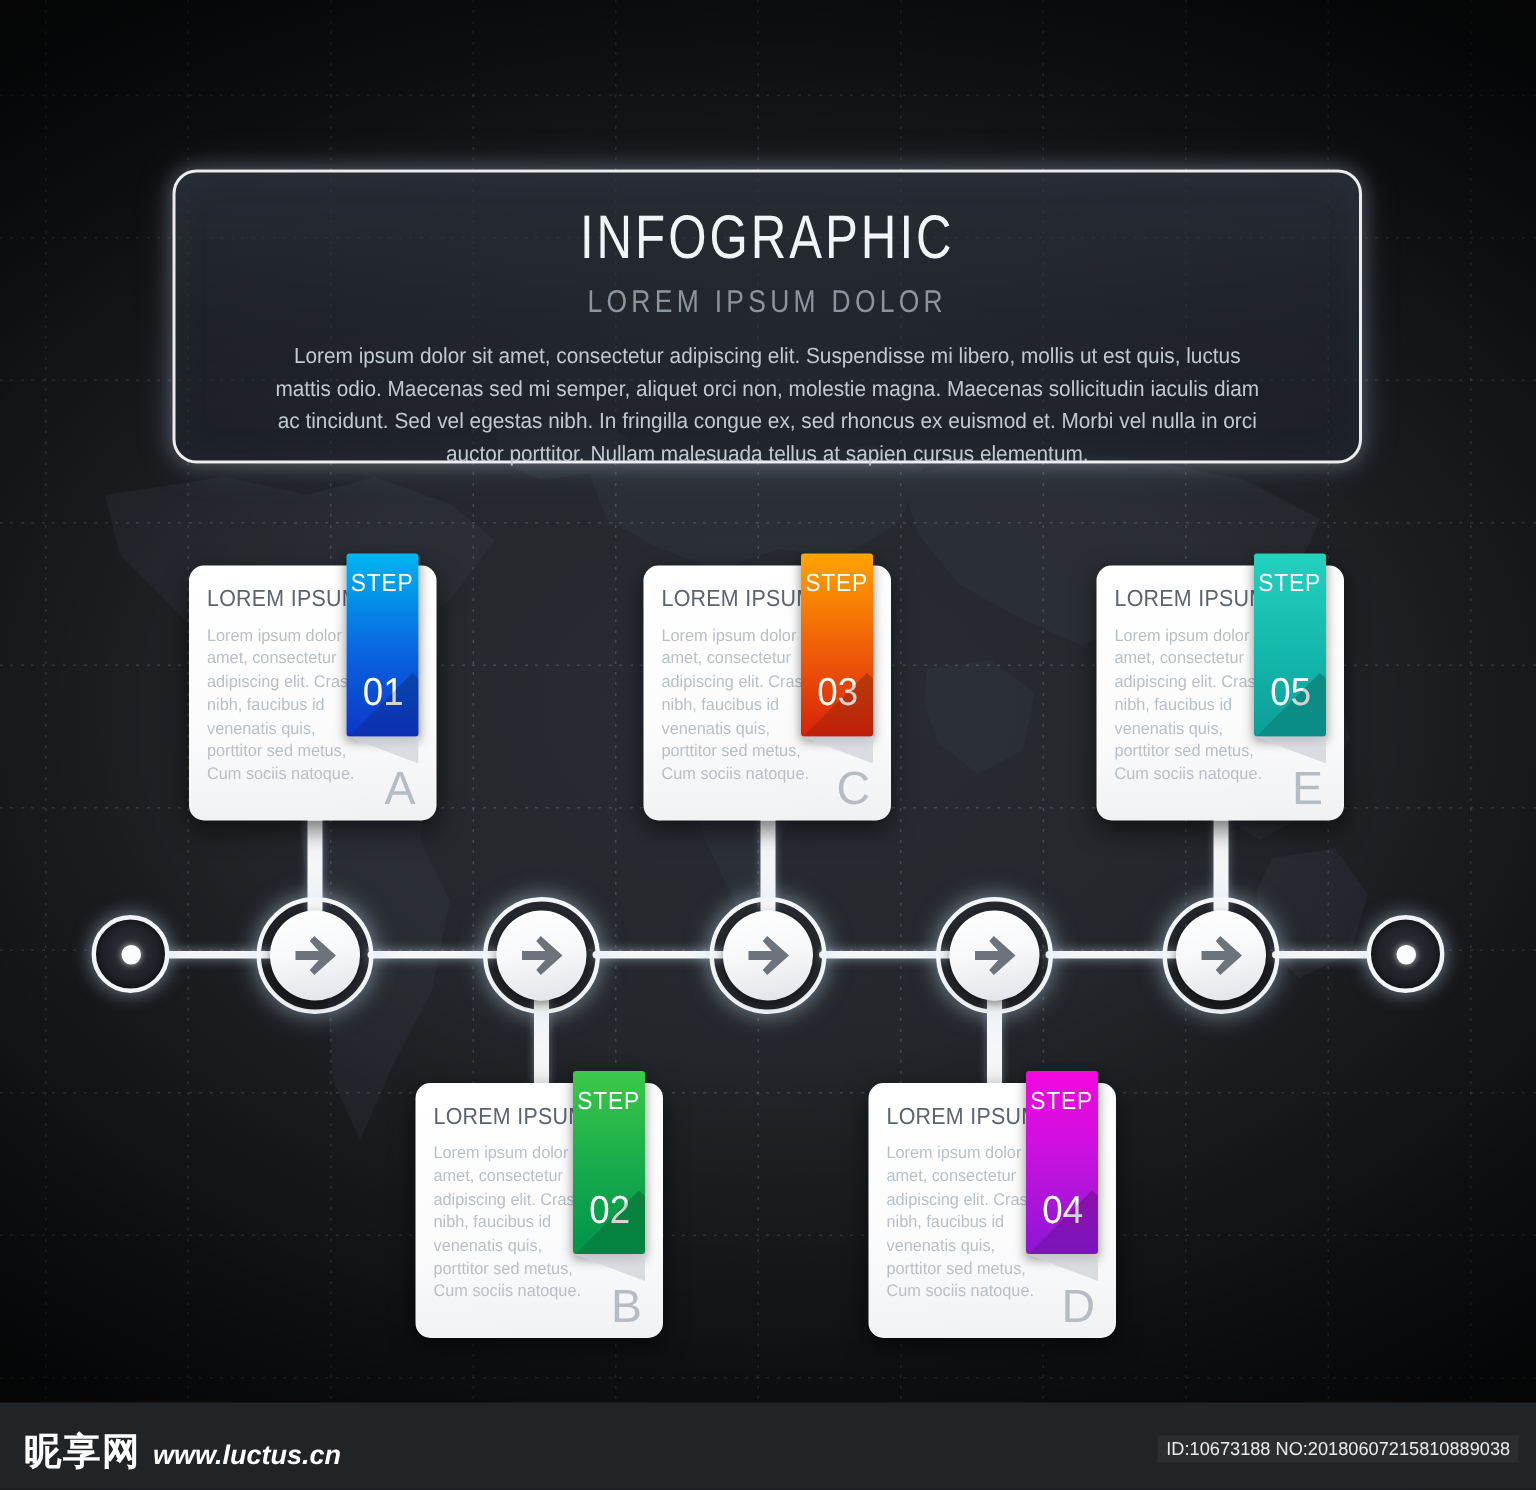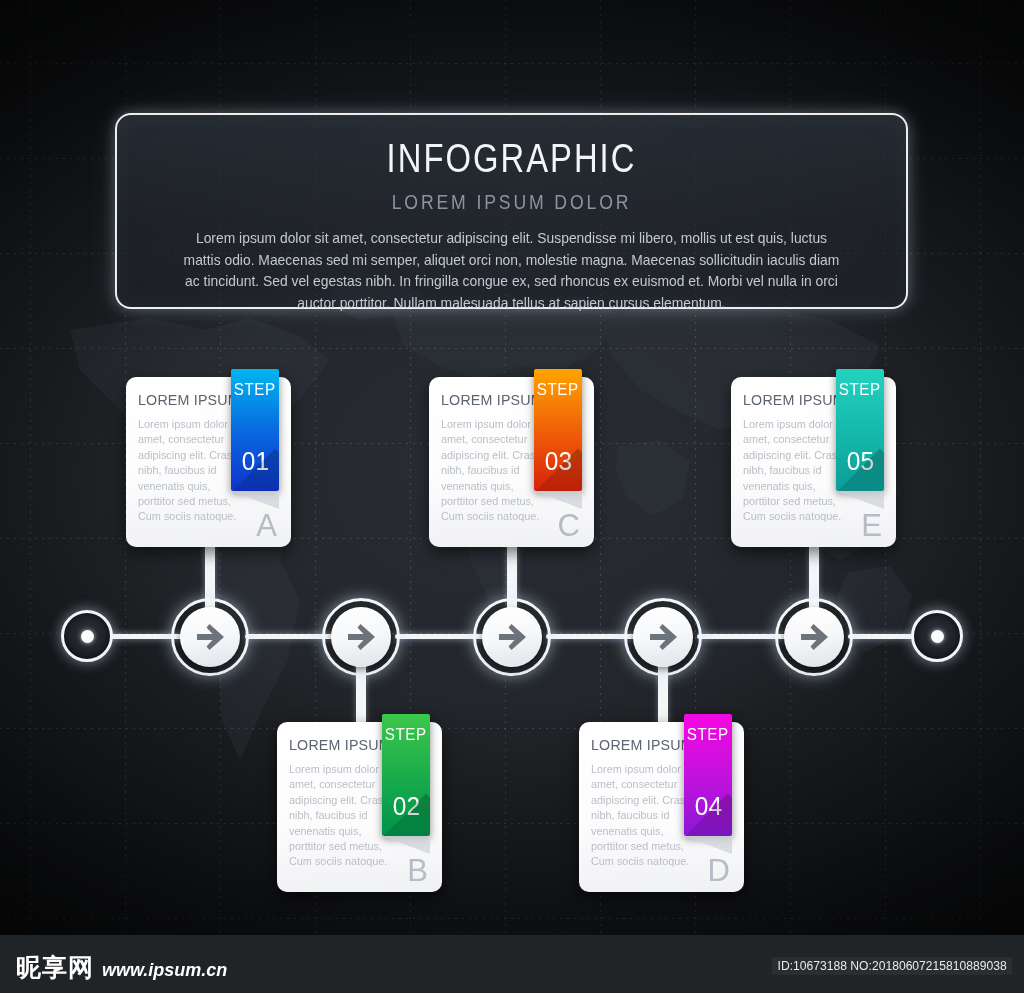--- a/index.html
+++ b/index.html
@@ -495,17 +495,17 @@
       </div>
     </div>
     <svg class="badge-fold" style="top:114px" viewBox="0 0 48 18">
       <polygon points="0,0 48,0 48,18" fill="#cfd3d8" opacity="0.75"></polygon>
     </svg>
   </div>
 
   <div class="footer-bar"></div>
   <div class="wm-logo">
     <span class="wm-cn">昵享网</span>
-    <span class="wm-url">www.ipsum.cn</span>
+    <span class="wm-url">www.luctus.cn</span>
   </div>
   <div class="wm-id">ID:10673188 NO:20180607215810889038</div>
 
 </div>
 
 </body></html>

